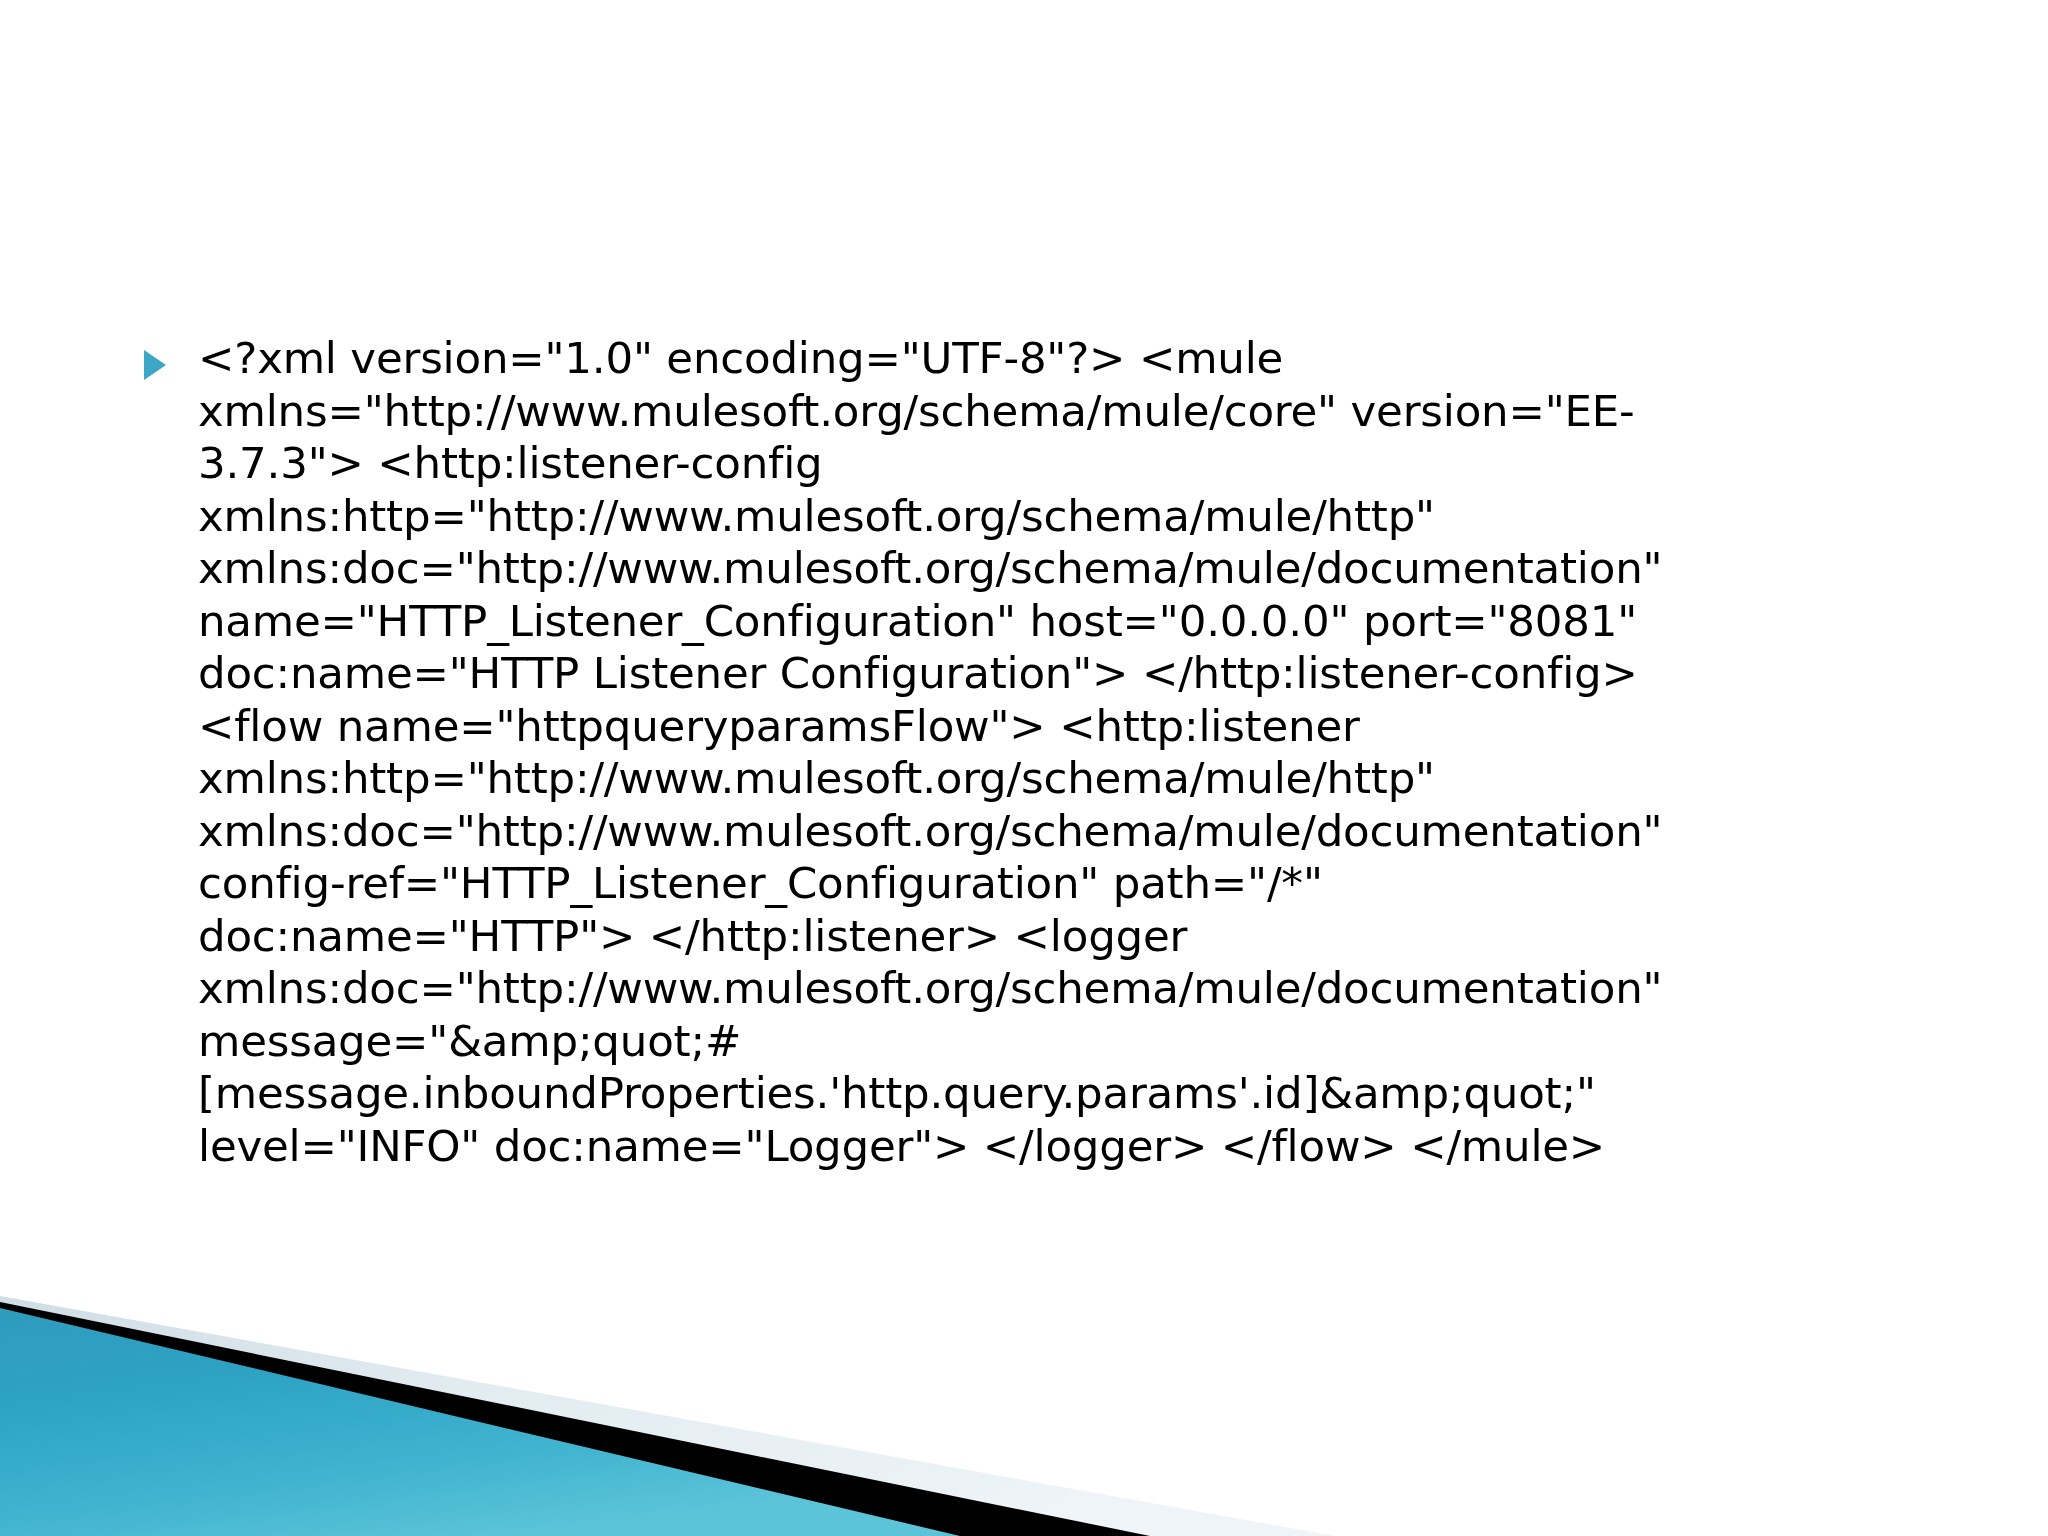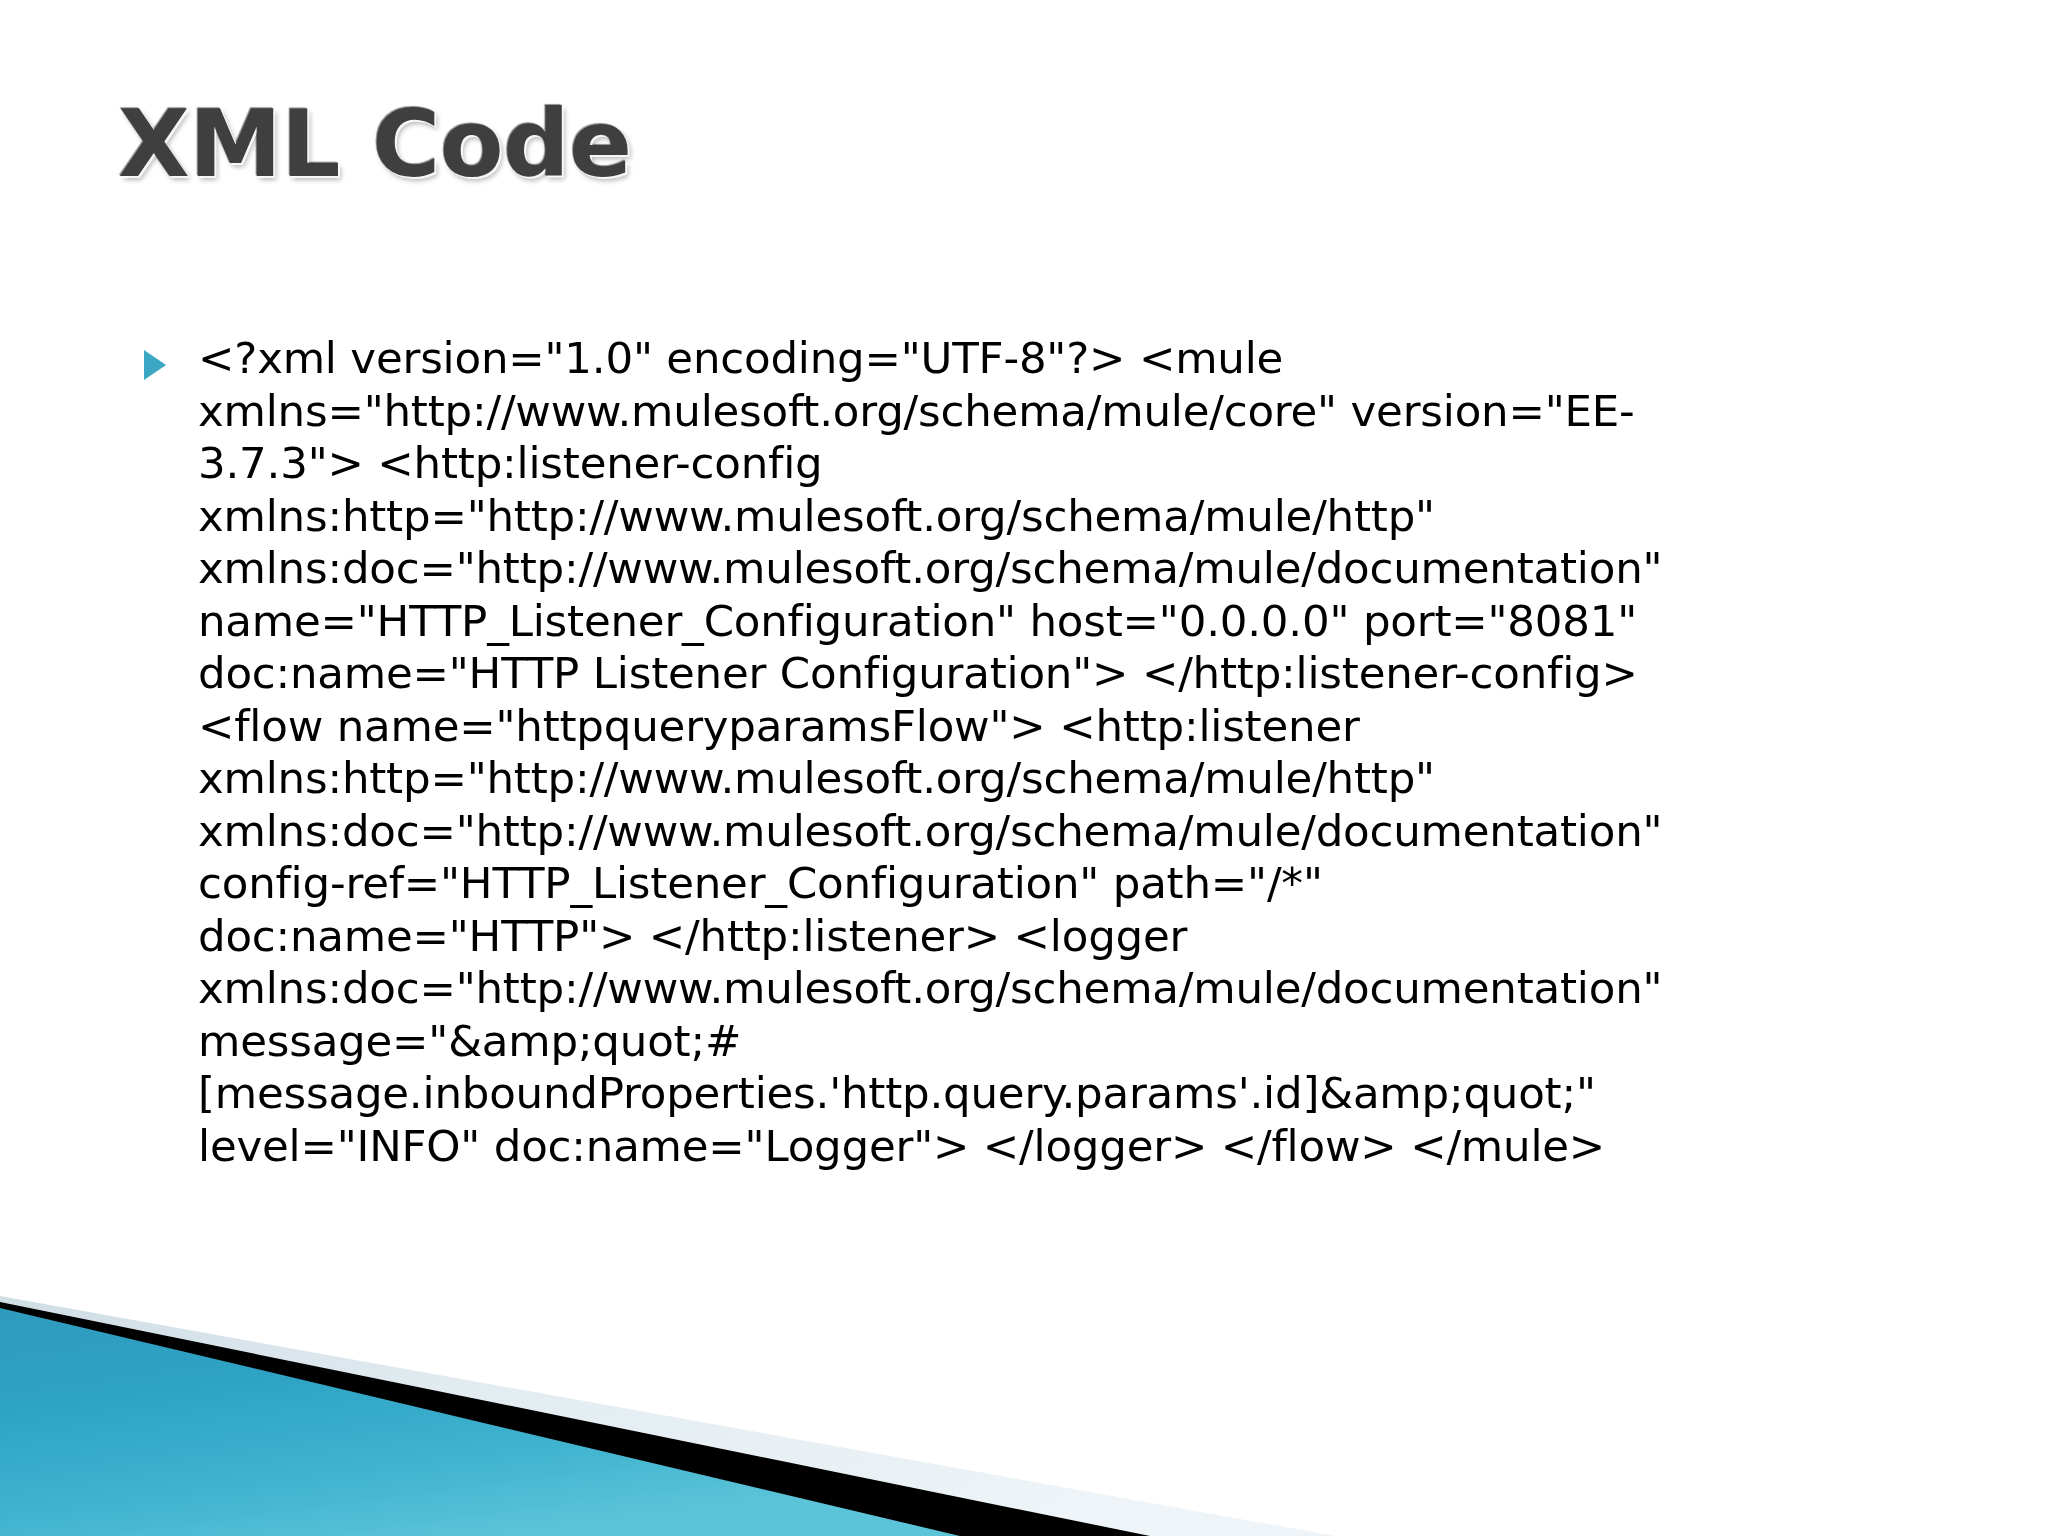--- a/index.html
+++ b/index.html
@@ -85,23 +85,20 @@
     height: 300px;
     pointer-events: none;
   }
   #decoration svg { display: block; width: 100%; height: 100%; }
 </style>
 </head>
 <body>
 
 <div id="slide">
 
-  <div id="title-block">
-    <div id="page-title">XML Code</div>
-  </div>
 
   <div id="content-block">
     <div class="bullet-row">
 
       <span id="bullet-marker">
         <svg width="30" height="34" viewBox="0 0 30 34" xmlns="http://www.w3.org/2000/svg">
           <polygon points="4,2 26,17 4,32" fill="#3ba7c4"></polygon>
         </svg>
       </span>
 

